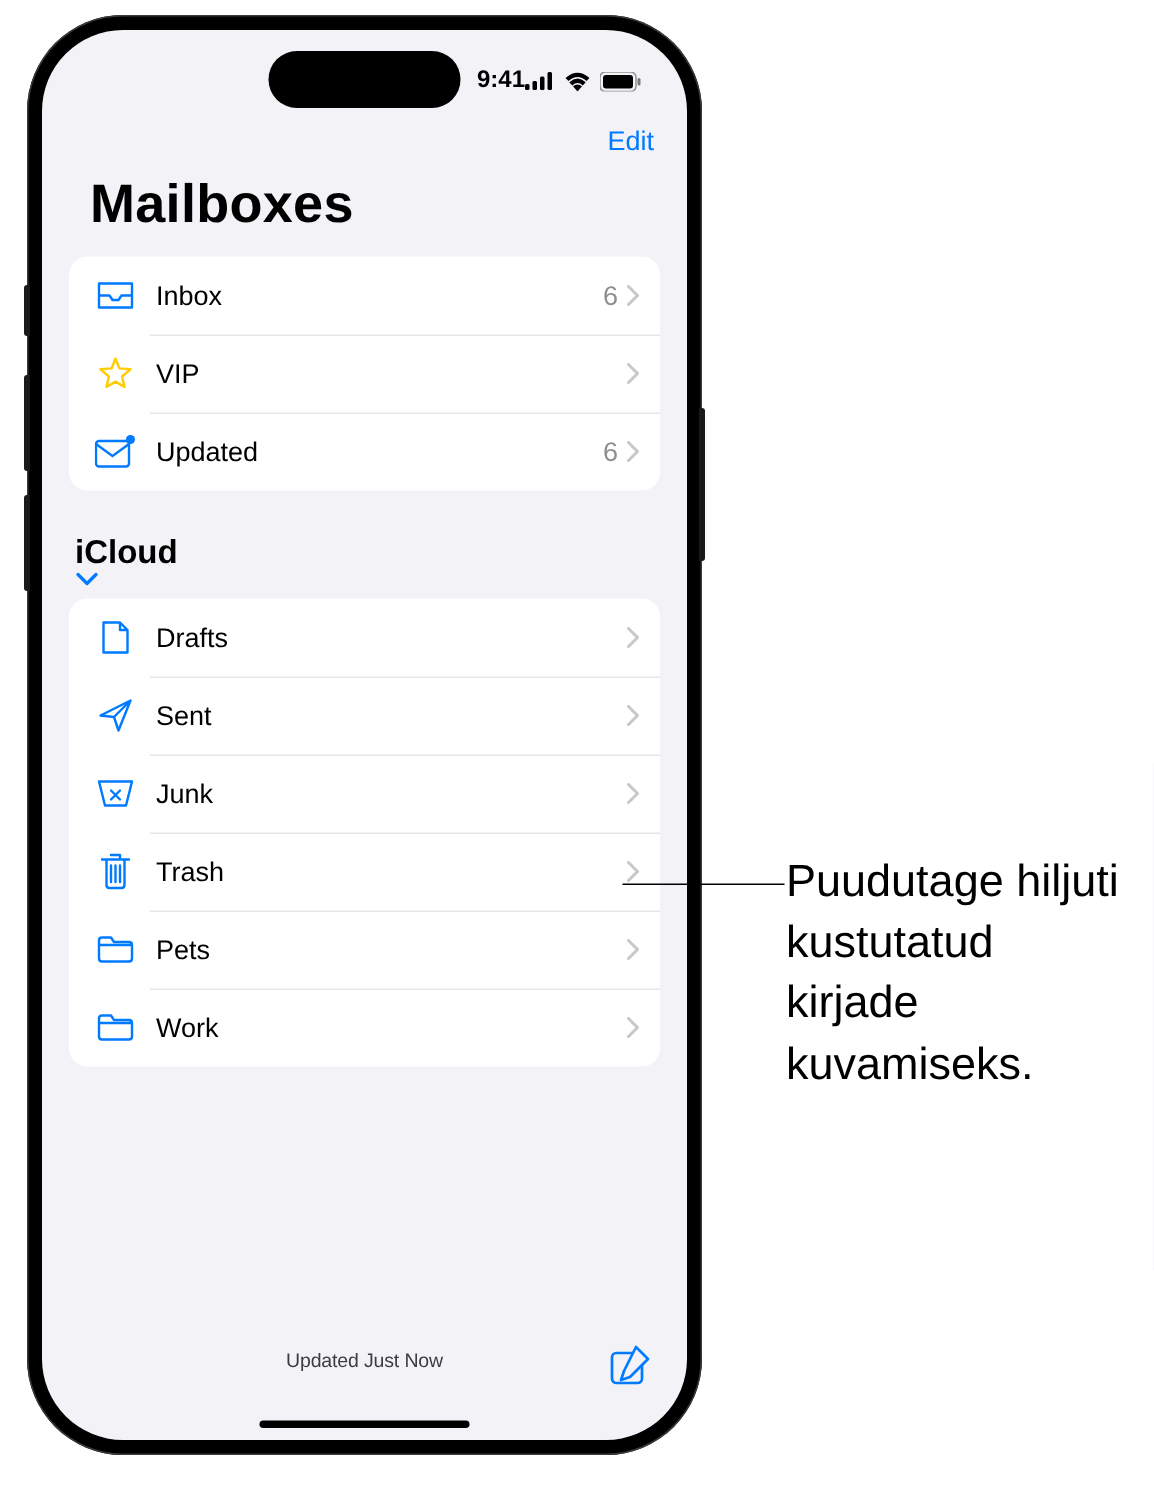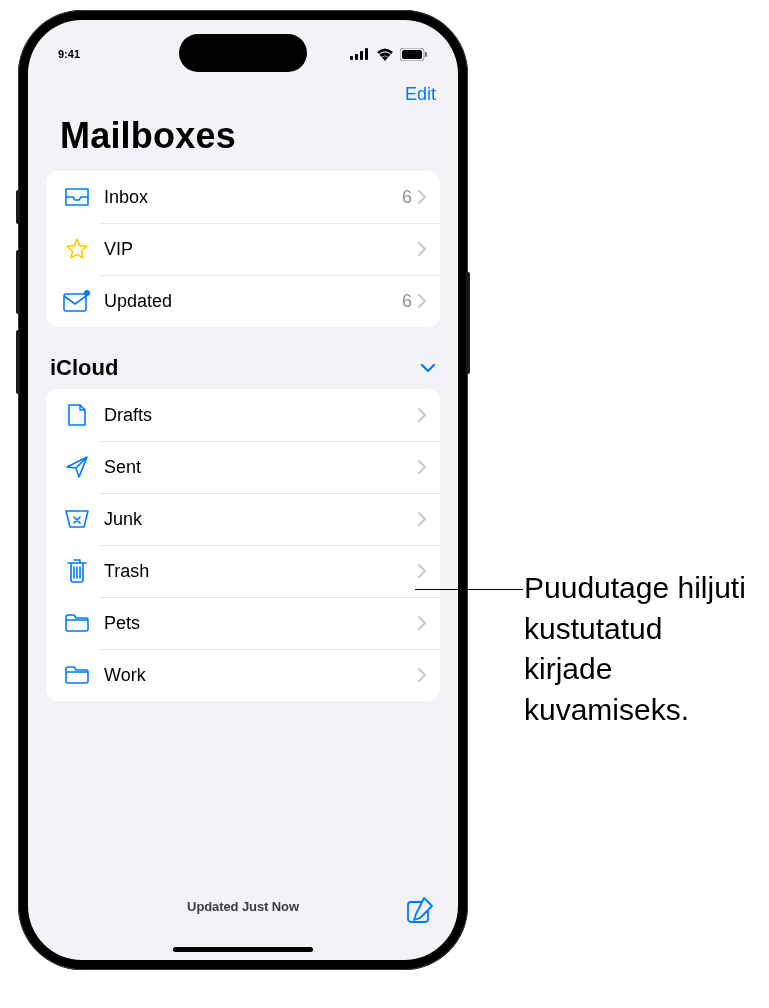--- a/index.html
+++ b/index.html
@@ -55,23 +55,23 @@
       width: 128px;
       height: 38px;
       background: #000;
       border-radius: 20px;
       z-index: 10;
     }
     .status-bar {
       height: 54px;
       display: flex;
       align-items: center;
-      justify-content: space-between;
+      justify-content: flex-end;
       padding: 14px 30px 0;
-      font-size: 11px;
+      font-size: 16px;
       font-weight: 600;
       color: #000;
     }
     .status-right {
       display: flex;
       align-items: center;
       gap: 6px;
     }
     .nav-bar {
       display: flex;
@@ -92,24 +92,25 @@
       letter-spacing: 0.2px;
     }
     .list-section {
       margin: 0 18px;
       background: #fff;
       border-radius: 12px;
       overflow: hidden;
     }
     .section-header {
       display: flex;
-      align-items: center;
+      align-items: flex-start;
       justify-content: space-between;
       padding: 28px 22px 8px;
       cursor: pointer;
+      flex-direction: column;
     }
     .section-header-title {
       font-size: 22px;
       font-weight: 700;
       color: #000;
     }
     .row {
       display: flex;
       align-items: center;
       padding: 12px 14px 12px 16px;
@@ -156,21 +157,20 @@
       height: 84px;
       display: flex;
       align-items: center;
       justify-content: center;
       padding-bottom: 24px;
     }
     .toolbar-status {
       font-size: 13px;
       color: #3c3c43;
       letter-spacing: -0.1px;
-      font-weight: bold;
     }
     .compose-btn {
       position: absolute;
       right: 24px;
       bottom: 36px;
       cursor: pointer;
     }
     .home-indicator {
       position: absolute;
       bottom: 8px;

